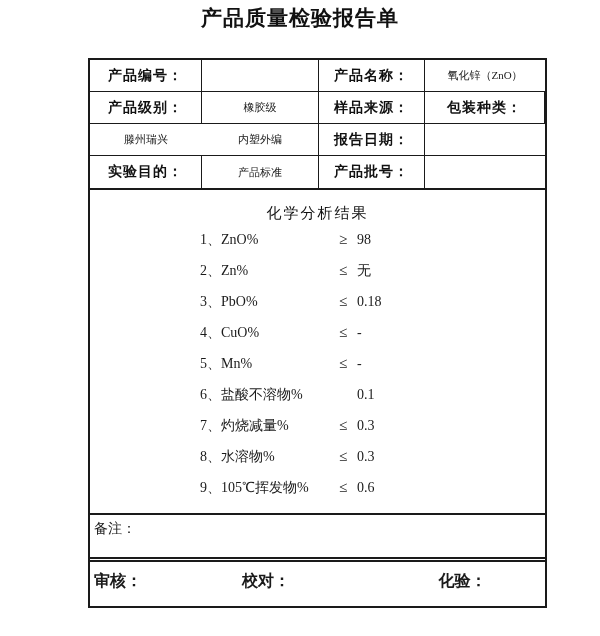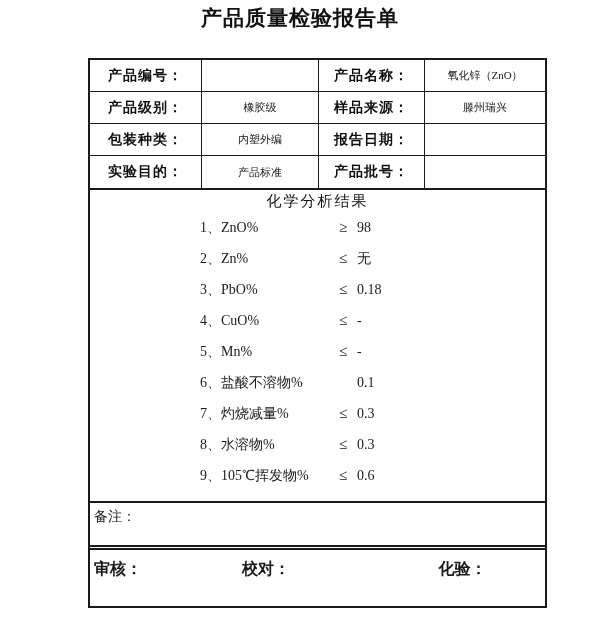--- a/index.html
+++ b/index.html
@@ -58,21 +58,21 @@
     font-family: "Liberation Sans", sans-serif;
     font-weight: bold;
     font-size: 14px;
     letter-spacing: 1px;
     color: #111111;
   }
   
   .analysis {
     height: 311px;
     border-bottom: 2px solid #1a1a1a;
-    padding-top: 0;
+    padding-top: 12px;
     box-sizing: content-box;
   }
   .analysis-title {
     height: 22px;
     line-height: 22px;
     text-align: center;
     font-size: 15px;
     letter-spacing: 2px;
     color: #111111;
   }
@@ -118,23 +118,23 @@
     <div class="info-grid">
 
       <div class="cell lbl">产品编号：</div>
       <div class="cell"></div>
       <div class="cell lbl">产品名称：</div>
       <div class="cell last-col">氧化锌（ZnO）</div>
 
       <div class="cell lbl">产品级别：</div>
       <div class="cell">橡胶级</div>
       <div class="cell lbl">样品来源：</div>
+      <div class="cell lbl">包装种类：</div>
+
       <div class="cell last-col">滕州瑞兴</div>
-
-      <div class="cell lbl">包装种类：</div>
       <div class="cell">内塑外编</div>
       <div class="cell lbl">报告日期：</div>
       <div class="cell last-col"></div>
 
       <div class="cell lbl last-row">实验目的：</div>
       <div class="cell last-row">产品标准</div>
       <div class="cell lbl last-row">产品批号：</div>
       <div class="cell last-col last-row"></div>
     </div>
 

